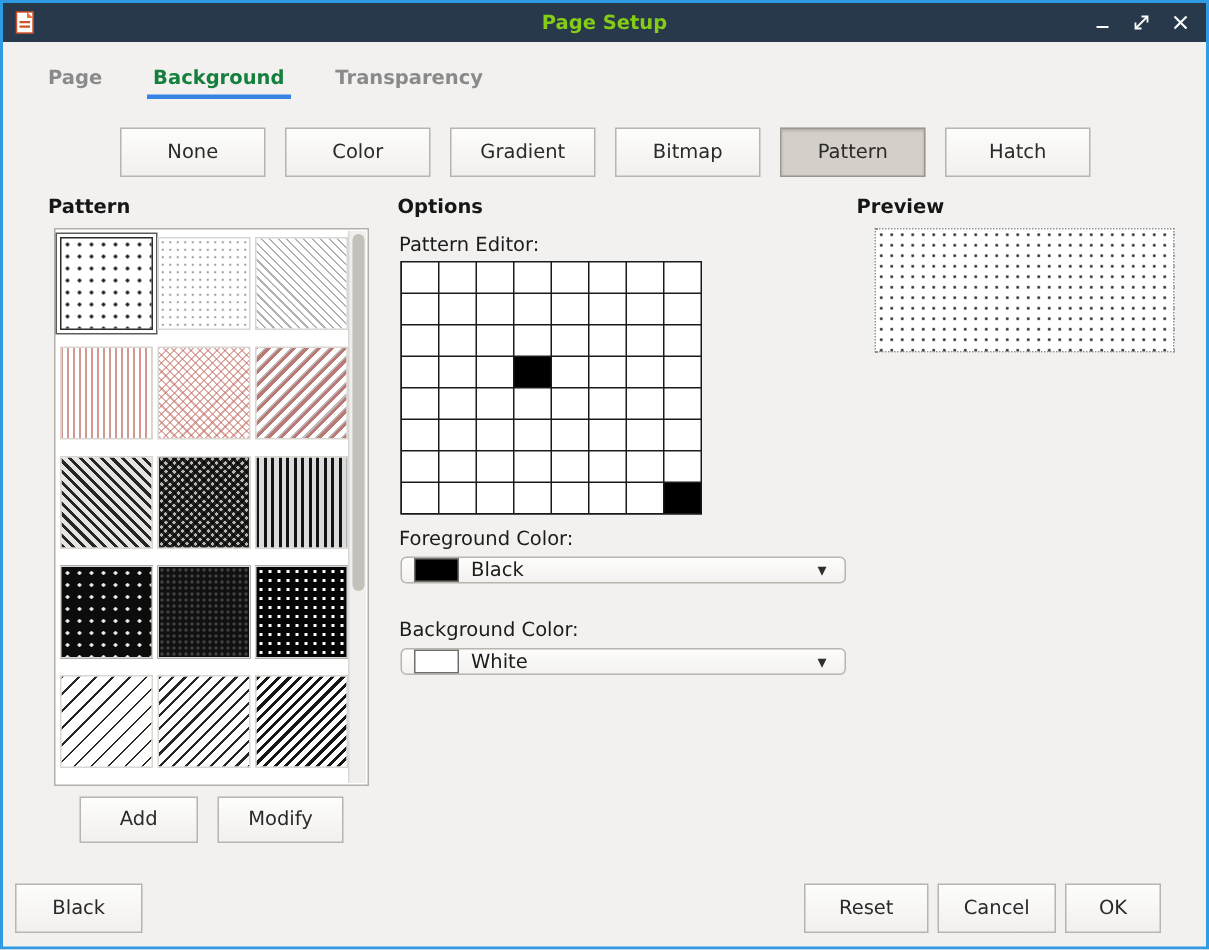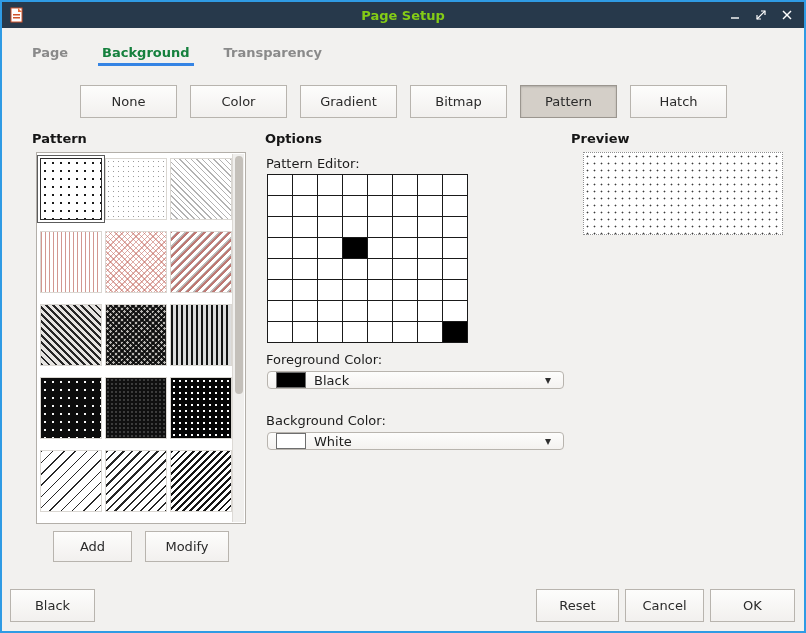--- a/index.html
+++ b/index.html
@@ -216,14 +216,14 @@
     <span class="color-chip" style="background: rgb(255, 255, 255);"></span>
     <span class="dd-label">White</span>
     <span class="dd-arrow">▾</span>
   </div>
 
   <div class="preview-box"></div>
 
   <button class="btn abs-btn" style="left:10px;top:589px;width:85px">Black</button>
   <button class="btn abs-btn" style="left:536px;top:589px;width:83px">Reset</button>
   <button class="btn abs-btn" style="left:625px;top:589px;width:79px">Cancel</button>
-  <button class="btn abs-btn" style="left:710px;top:589px;width:85px">OK</button>
+  <button class="btn abs-btn" style="left:710px;top:589px;width:64px">OK</button>
 </div>
 
 </body></html>

